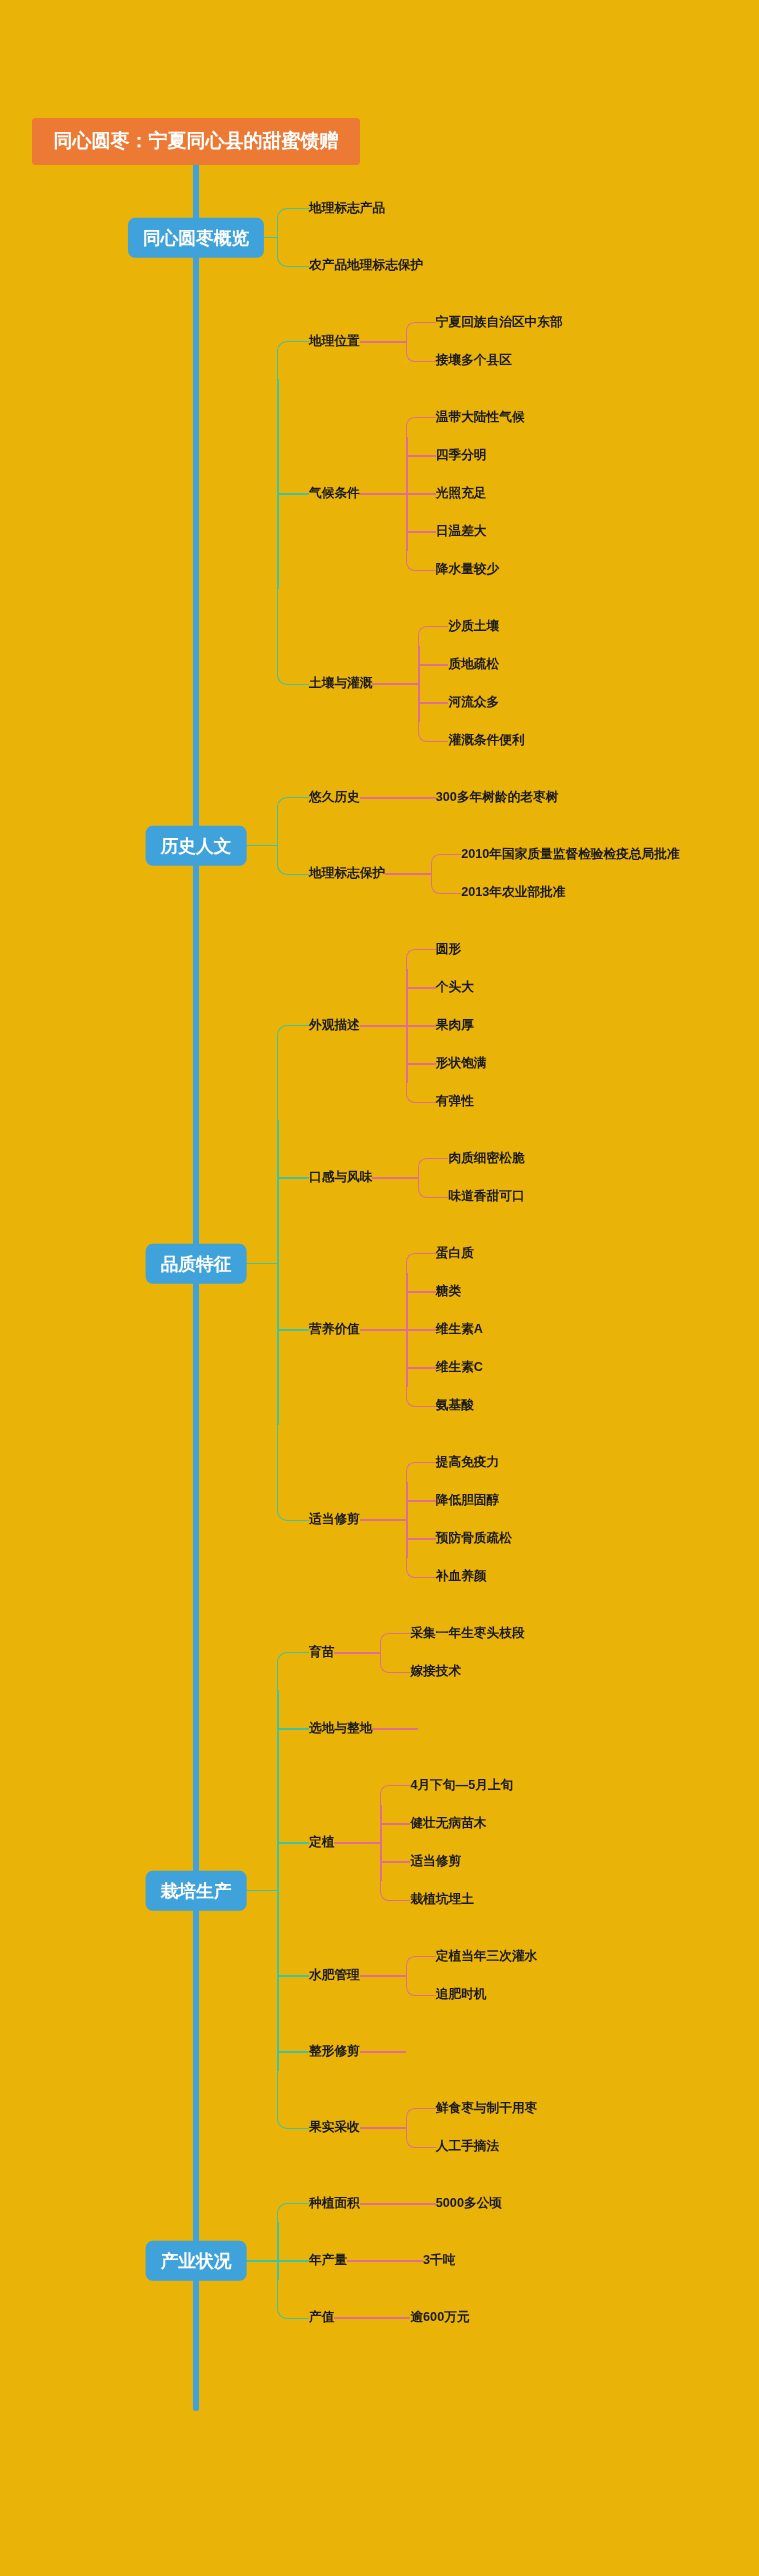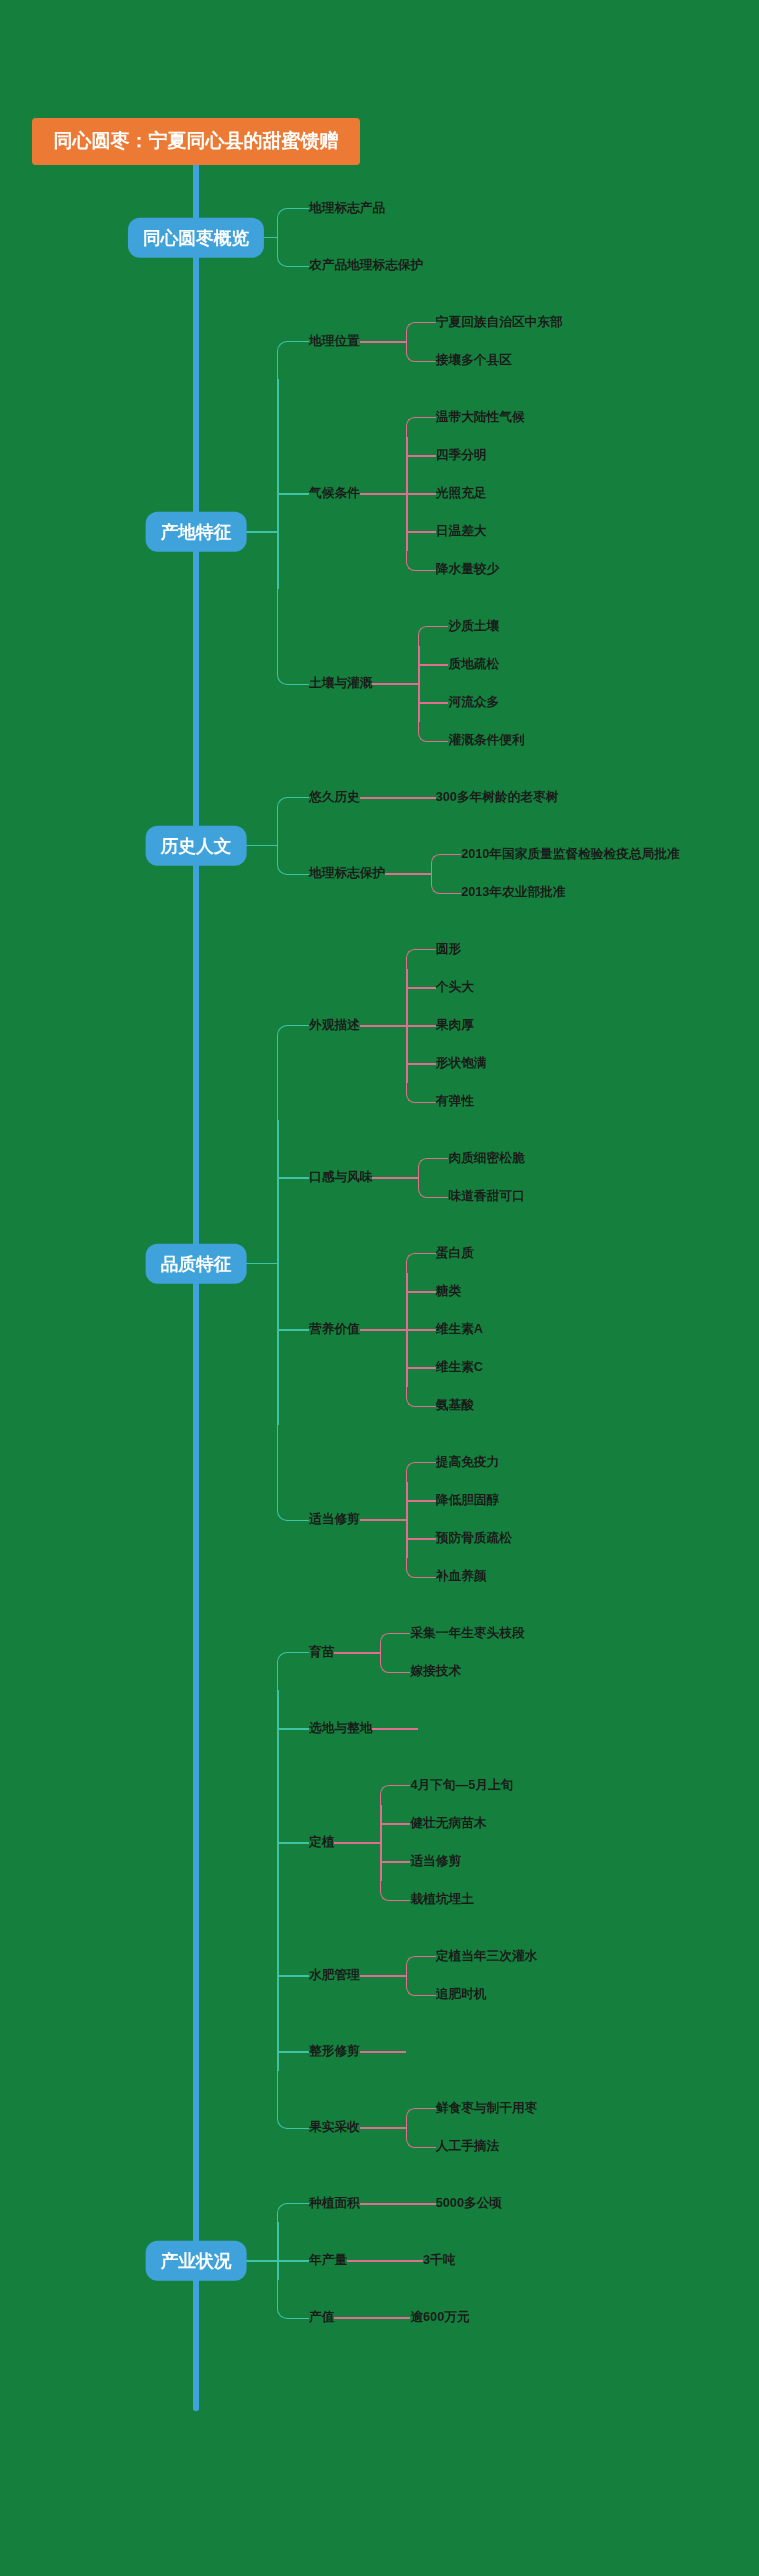--- a/index.html
+++ b/index.html
@@ -3,21 +3,21 @@
 <meta charset="utf-8">
 <style>
   * , *::before, *::after { box-sizing: border-box; margin: 0; padding: 0; }
   html, body { background: #ffffff; }
   body { font-family: "Liberation Sans", sans-serif; }
 
   .map {
     position: relative;
     width: 760px;
     height: 2576px;
-    background: #15803d;
+    background: #eab308;
     overflow: hidden;
     --blue: #3fa2db;
     --orange: #ed7a34;
     --teal: #3ec3a5;
     --pink: #e06e93;
     --ink: #1a1a1a;
   }
 
   
   .spine {
@@ -67,21 +67,21 @@
     position: absolute;
     left: 196px;
     top: 50%;
     transform: translate(-50%, -50%);
     background: var(--blue);
     color: #fff;
     font-size: 17.7px;
     font-weight: 600;
     line-height: 1.15;
     padding: 10px 15px;
-    border-radius: 12px;
+    border-radius: 7px;
     white-space: nowrap;
     z-index: 2;
   }
 
   .topics { margin-left: 277px; display: flex; flex-direction: column; align-items: flex-start; }
 
   .topic-group {
     position: relative;
     display: flex;
     align-items: center;
@@ -191,23 +191,20 @@
         <div class="topic-group">
           <span class="topic">地理标志产品</span>
         </div>
         <div class="topic-group">
           <span class="topic">农产品地理标志保护</span>
         </div>
       </div>
     </div>
 
     <div class="section">
-      <div class="l1slot">
-        <div class="l1box">产地特征</div>
-      </div>
       <div class="topics">
         <div class="topic-group">
           <span class="topic">地理位置</span>
           <span class="link"></span>
           <div class="leaves">
             <div class="leaf">
                 <span class="leaf-label">宁夏回族自治区中东部</span>
               </div>
             <div class="leaf">
                 <span class="leaf-label">接壤多个县区</span>
@@ -359,20 +356,23 @@
               </div>
             <div class="leaf">
                 <span class="leaf-label">补血养颜</span>
               </div>
           </div>
         </div>
       </div>
     </div>
 
     <div class="section">
+      <div class="l1slot">
+        <div class="l1box">栽培生产</div>
+      </div>
       <div class="topics">
         <div class="topic-group">
           <span class="topic">育苗</span>
           <span class="link"></span>
           <div class="leaves">
             <div class="leaf">
                 <span class="leaf-label">采集一年生枣头枝段</span>
               </div>
             <div class="leaf">
                 <span class="leaf-label">嫁接技术</span>

